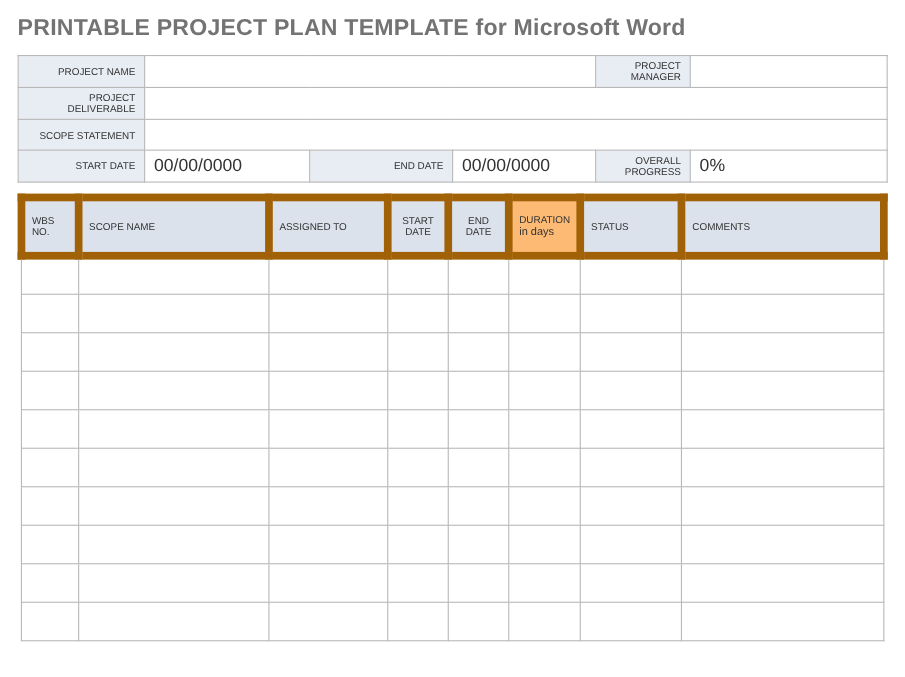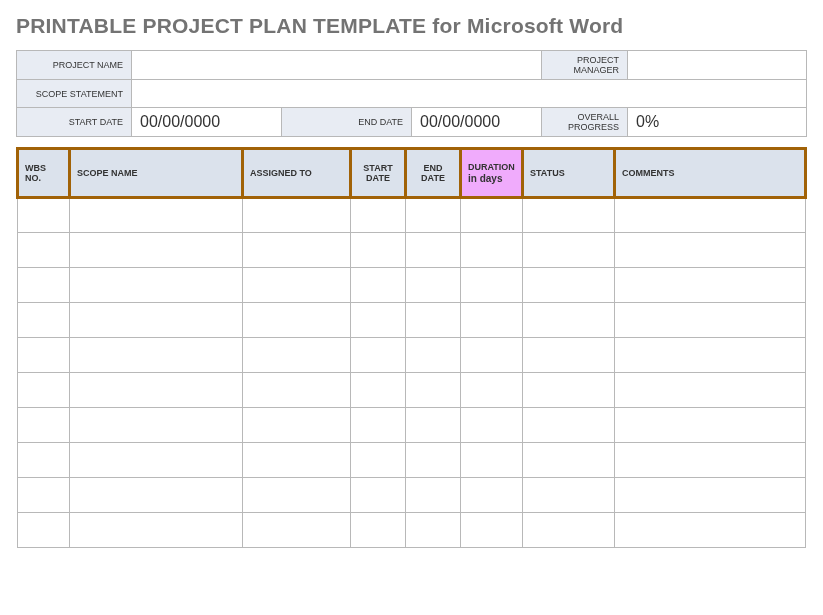--- a/index.html
+++ b/index.html
@@ -45,30 +45,30 @@
     .info-table td.label.narrow { width: 86px; }
     .task-table {
       width: 100%;
       border-collapse: collapse;
       border: 1px solid #b8b8b8;
       margin-top: 10px;
       font-size: 9px;
     }
     .task-table th {
       background: #dbe2ec;
-      border: 3px solid #a16207;
+      border: 7px solid #a16207;
       height: 30px;
-      font-weight: 700;
+      font-weight: 400;
       color: #333;
       text-align: left;
       padding: 12px 6px;
       vertical-align: middle;
     }
     .task-table th.duration-head {
-      background: #f0abfc;
+      background: #fdba74;
       margin-top: 24px;
     }
     .task-table td {
       border: 1px solid #b8b8b8;
       height: 35px;
       padding: 4px 6px;
       background: #fff;
     }
     .task-table .col-wbs { width: 52px; }
     .task-table .col-task { width: 173px; }
@@ -85,20 +85,24 @@
 
 <h1 class="title">PRINTABLE PROJECT PLAN TEMPLATE for Microsoft Word</h1>
 
 <table class="info-table">
   <tbody>
       <tr>
     <td class="label">PROJECT NAME</td>
     <td class="value" colspan="3"></td>
     <td class="label narrow">PROJECT MANAGER</td>
     <td class="value"></td>
+  </tr>
+  <tr>
+    <td class="label">PROJECT DELIVERABLE</td>
+    <td class="value" colspan="5"></td>
   </tr>
   <tr>
     <td class="label">SCOPE STATEMENT</td>
     <td class="value" colspan="5"></td>
   </tr>
   <tr>
     <td class="label">START DATE</td>
     <td class="value" style="width:150px;">00/00/0000</td>
     <td class="label" style="width:130px;">END DATE</td>
     <td class="value" style="width:130px;">00/00/0000</td>

